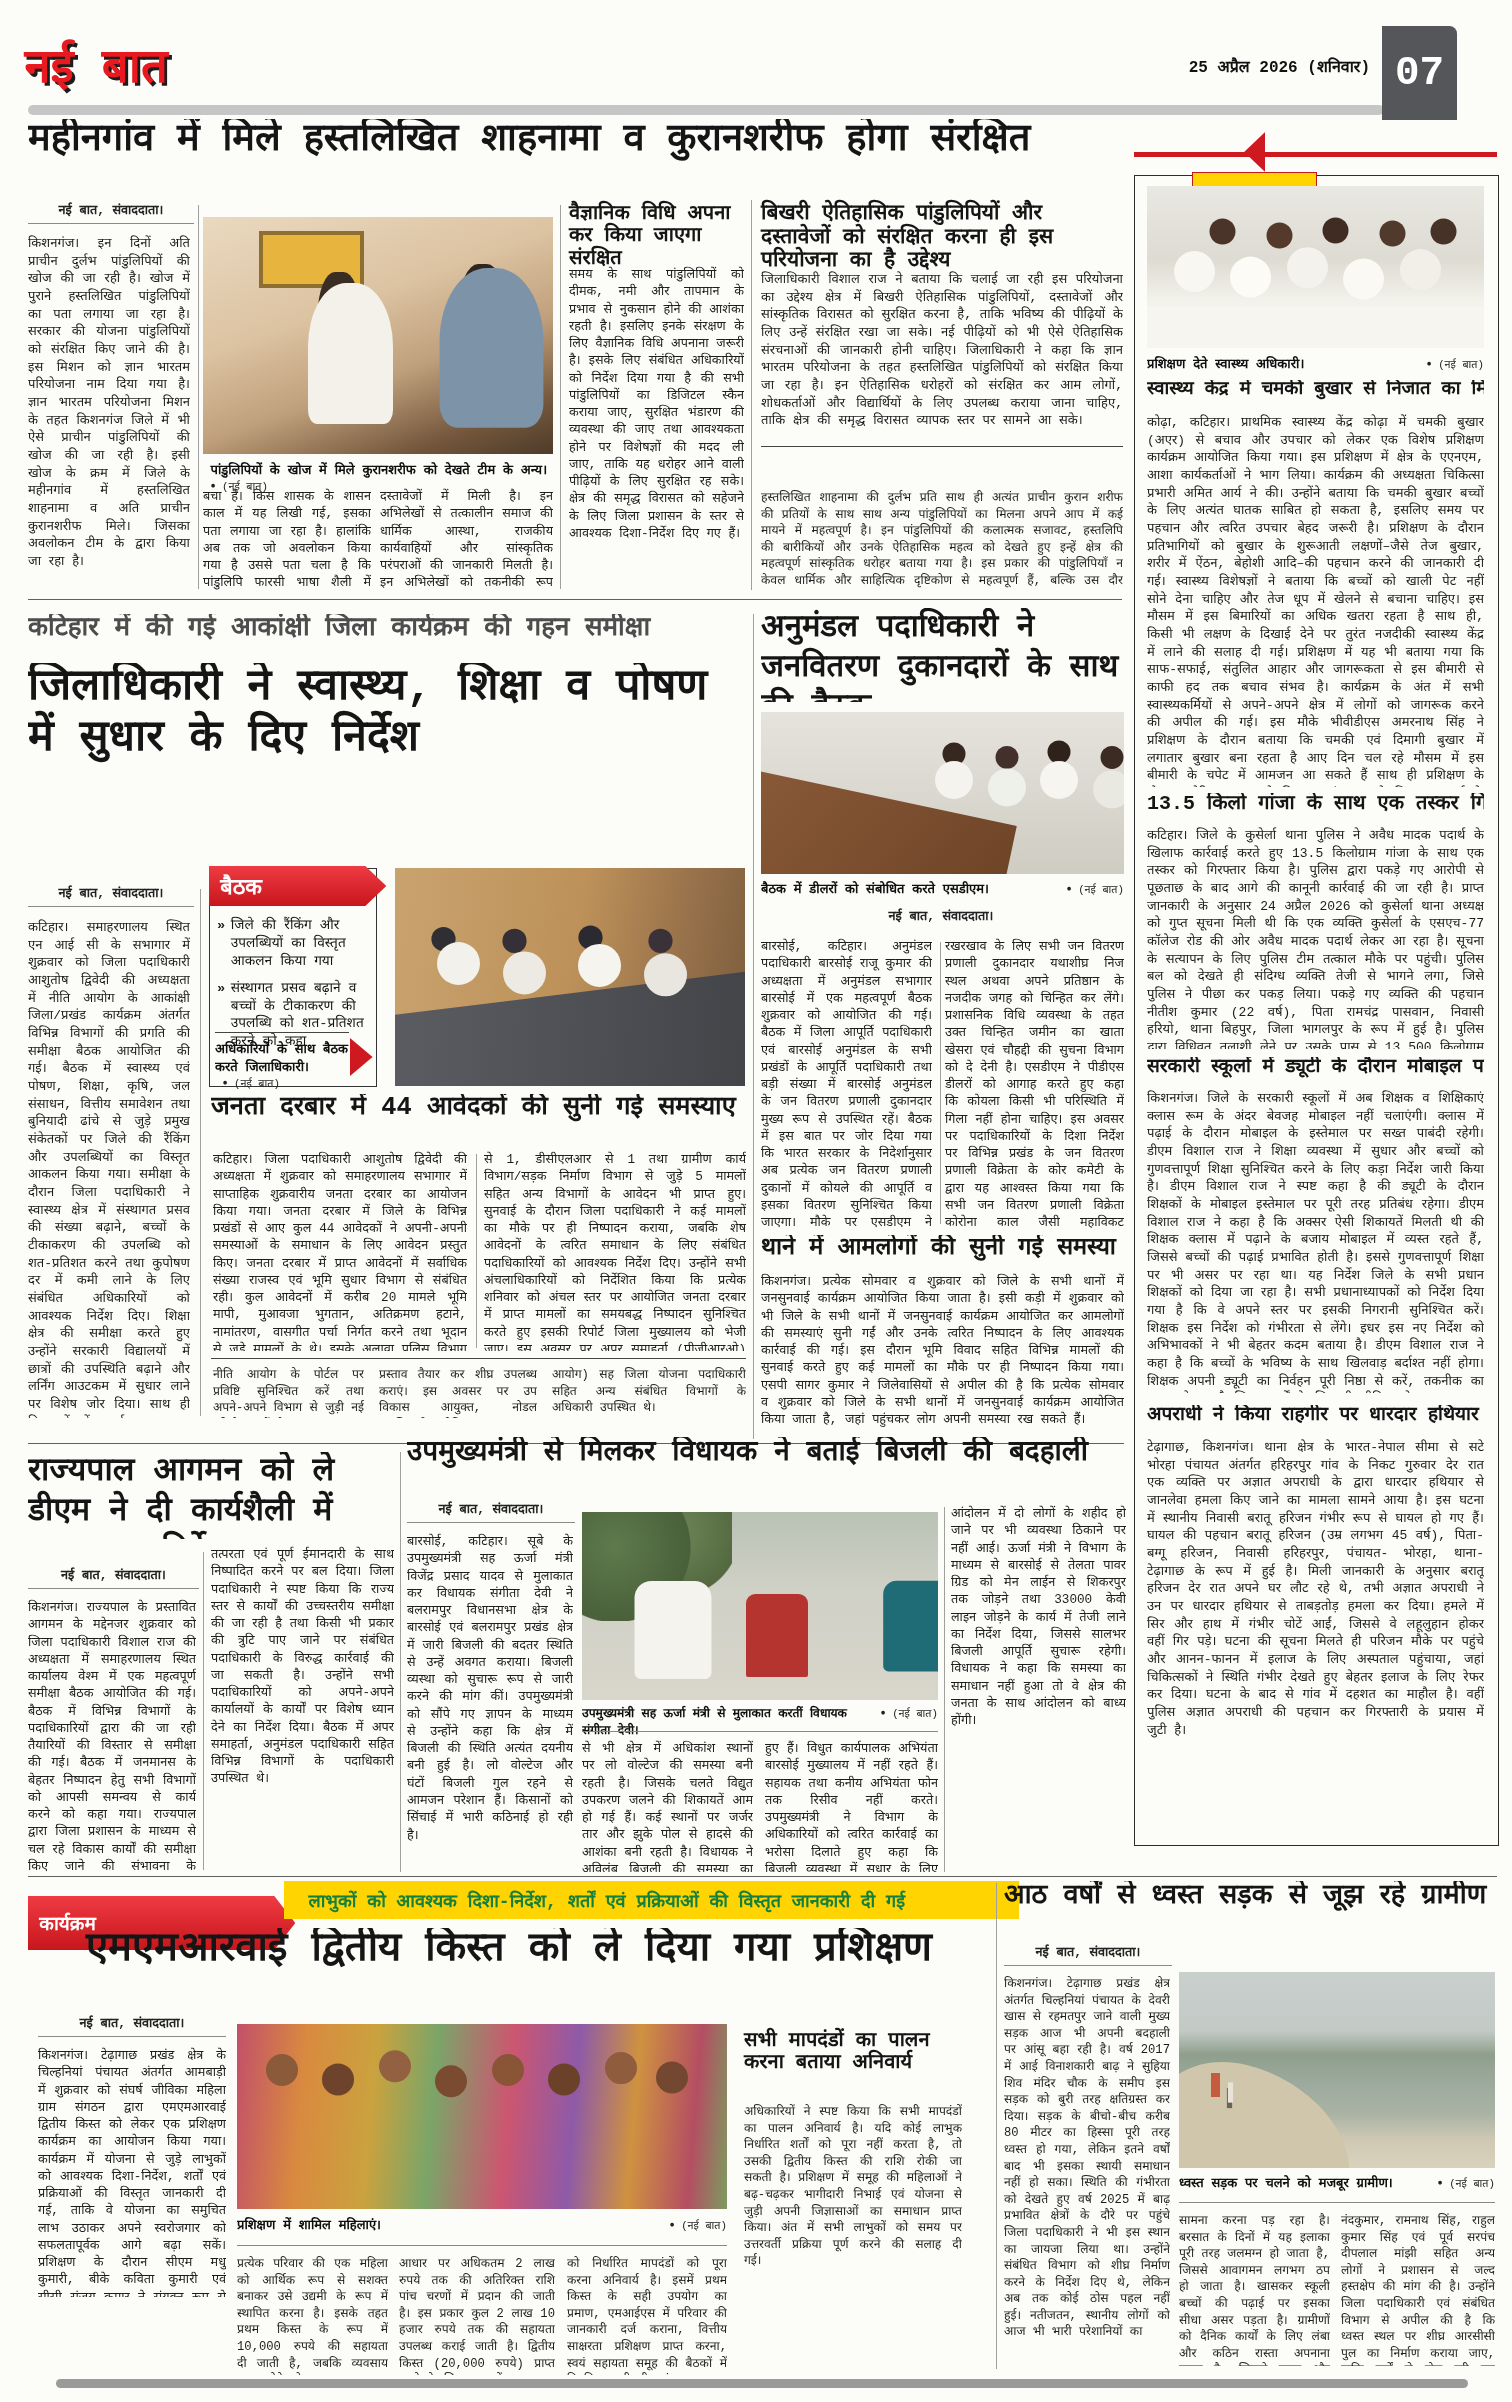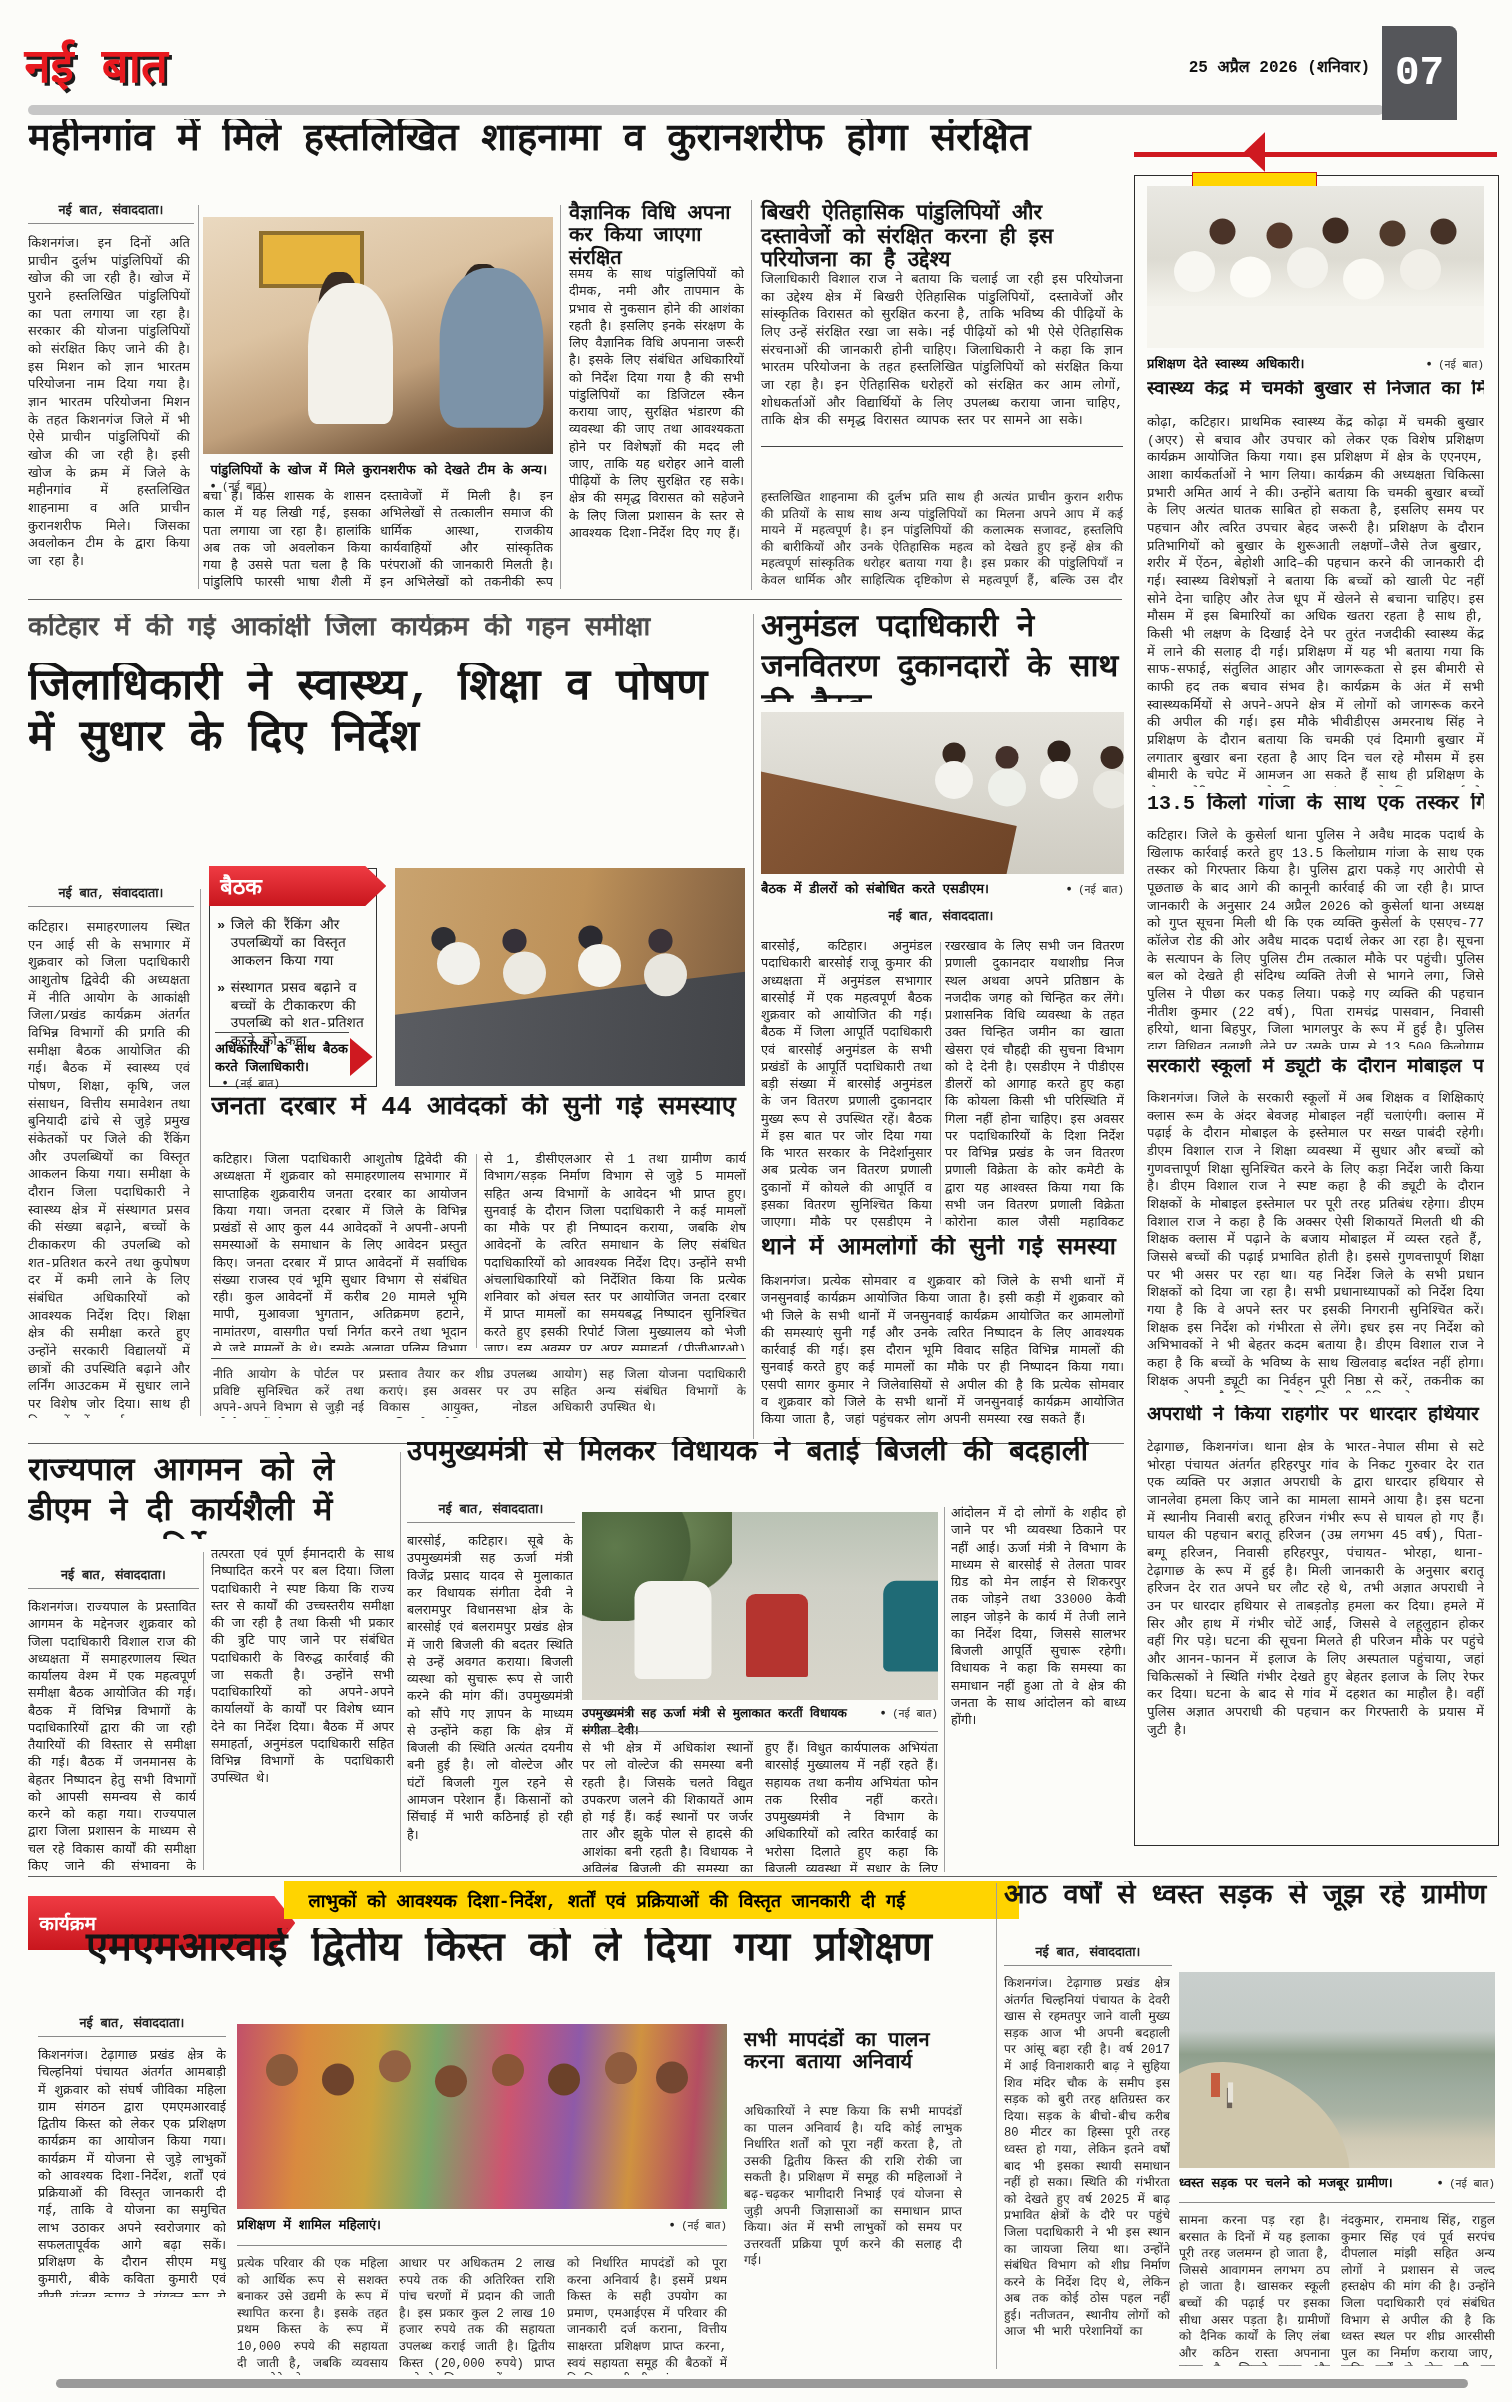--- a/index.html
+++ b/index.html
@@ -14,21 +14,21 @@
   .capt{font-size:13px;font-weight:bold;color:#0f0f0f;}
   .cred{font-size:10.8px;color:#222;white-space:nowrap;margin-left:7.5px;}
   .dot{font-size:8.5px;vertical-align:1.9px;}
   .vline{border-left:0.9px solid #9f9f9f;width:0;}
   .hline{border-top:1.9px solid #606060;height:0;}
   .thinline{border-top:1.4px solid #444;height:0;}
   .gbar{background:#c6c6c6;border-radius:5.6px;}
   .redarrow{background:linear-gradient(180deg,#ef3b43,#c8161d);
             clip-path:polygon(0 0,calc(100% - 21px) 0,100% 50%,calc(100% - 21px) 100%,0 100%);
             color:#fff;font-weight:bold;display:flex;align-items:center;padding-left:11.3px;}
-  .yband{background:#ffd400;display:flex;align-items:center;font-weight:bold;color:#000000;}
+  .yband{background:#ffd400;display:flex;align-items:center;font-weight:bold;color:#15803d;}
   .photo{overflow:hidden;background:#ccc;}
   .photo::before,.photo::after{pointer-events:none;}
   #badge{display:flex;align-items:center;}
   #badge .lbl{background:#ffd400;border:1.9px solid #c8161d;padding:2.8px 19px;font-size:23.5px;
               font-weight:bold;color:#111;white-space:nowrap;}
   .chev{width:21px;height:40px;background:#cf1920;}
   .chevL{clip-path:polygon(100% 0,0 50%,100% 100%);}
   .chevR{clip-path:polygon(0 0,100% 50%,0 100%);}
   #pagebox{background:#55565a;color:#fff;font-weight:bold;font-size:41px;
            display:flex;align-items:center;justify-content:center;border-radius:0 7.5px 0 0;}

